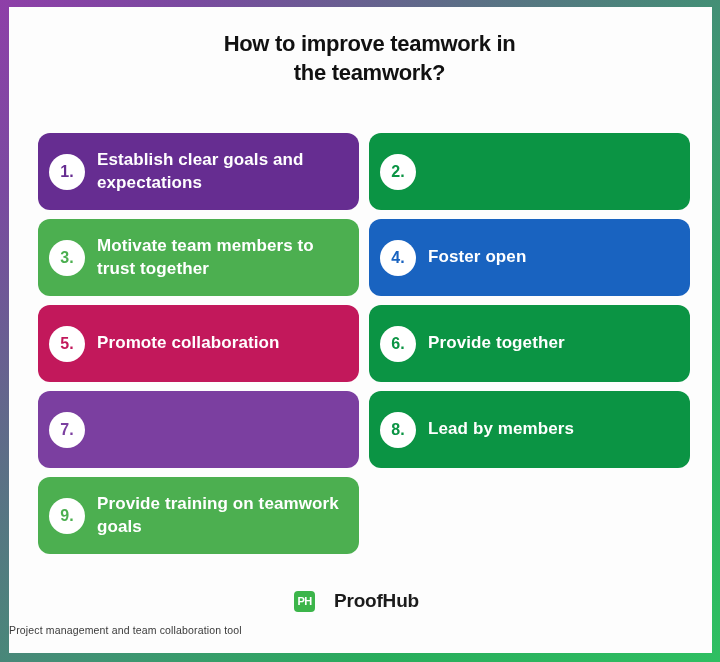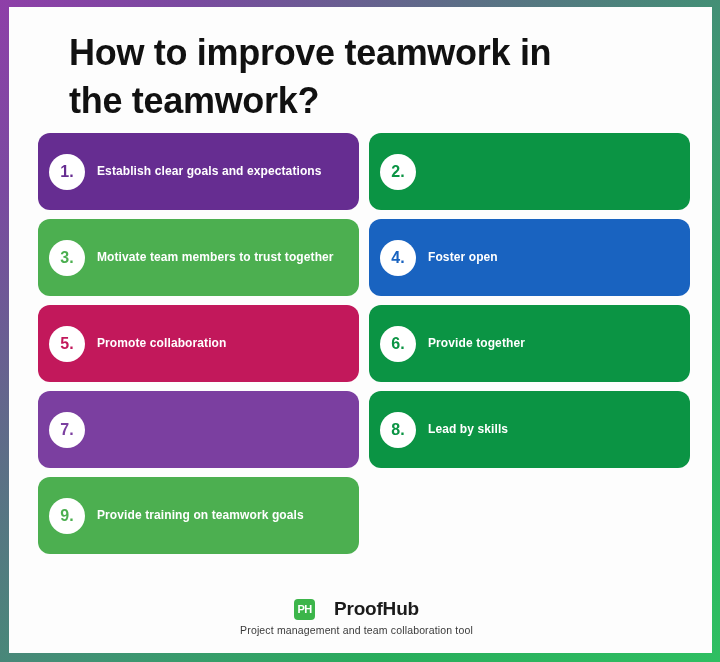--- a/index.html
+++ b/index.html
@@ -37,23 +37,23 @@
     height: 100%;
     background: #fdfdfd;
     box-sizing: border-box;
     overflow: hidden;
   }
 
   
   #page-title {
     margin: 0;
     padding: 22px 42px 0 60px;
-    text-align: left;
+    text-align: center;
     color: #111111;
-    font-size: 36px;
+    font-size: 22px;
     line-height: 1.33;
     font-weight: bold;
     letter-spacing: -0.3px;
   }
   #page-title .title-line {
     display: block;
   }
 
   
   #cards-grid {
@@ -92,21 +92,21 @@
     margin-right: 12px;
   }
   .card-number.purple  { color: #662D91; }
   .card-number.green   { color: #0B9444; }
   .card-number.lgreen  { color: #4CAF50; }
   .card-number.blue    { color: #1963C0; }
   .card-number.magenta { color: #C2185B; }
   .card-number.purple2 { color: #7B3FA0; }
 
   .card-label {
-    font-size: 12px;
+    font-size: 17px;
     line-height: 1.35;
     font-weight: bold;
     letter-spacing: 0.1px;
     color: #ffffff;
   }
 
   
   .bg-purple  { background: #662D91; }
   .bg-green   { background: #0B9444; }
   .bg-lgreen  { background: #4CAF50; }
@@ -116,21 +116,20 @@
 
   
   .card.span-left { grid-column: 1; }
 
   
   #footer {
     position: absolute;
     left: 0;
     right: 8px;
     bottom: 17px;
-    text-align: center;
   }
   #brand-row {
     display: flex;
     align-items: center;
     justify-content: center;
     gap: 7px;
   }
   #brand-mark {
     width: 21px;
     height: 21px;
@@ -145,21 +144,21 @@
     letter-spacing: -0.5px;
   }
   #brand-name {
     font-size: 19px;
     font-weight: bold;
     color: #1b1b1b;
     letter-spacing: -0.2px;
     margin-left: 12px;
   }
   #brand-tagline {
-    margin-top: 4px;
+    margin-top: 12px;
     font-size: 10.5px;
     color: #3a3a3a;
     letter-spacing: 0.15px;
   }
 </style>
 </head>
 <body>
 
 <div id="infographic-frame">
   <div id="canvas">
@@ -199,21 +198,21 @@
         <span class="card-number green">6.</span>
         <span class="card-label">Provide together</span>
       </div>
 
       <div class="card bg-purple2">
         <span class="card-number purple2">7.</span>
       </div>
 
       <div class="card bg-green">
         <span class="card-number green">8.</span>
-        <span class="card-label">Lead by skills</span>
+        <span class="card-label">Lead by members</span>
       </div>
 
       <div class="card bg-lgreen span-left">
         <span class="card-number lgreen">9.</span>
         <span class="card-label">Provide training on teamwork goals</span>
       </div>
 
     </div>
 
     <div id="footer">

